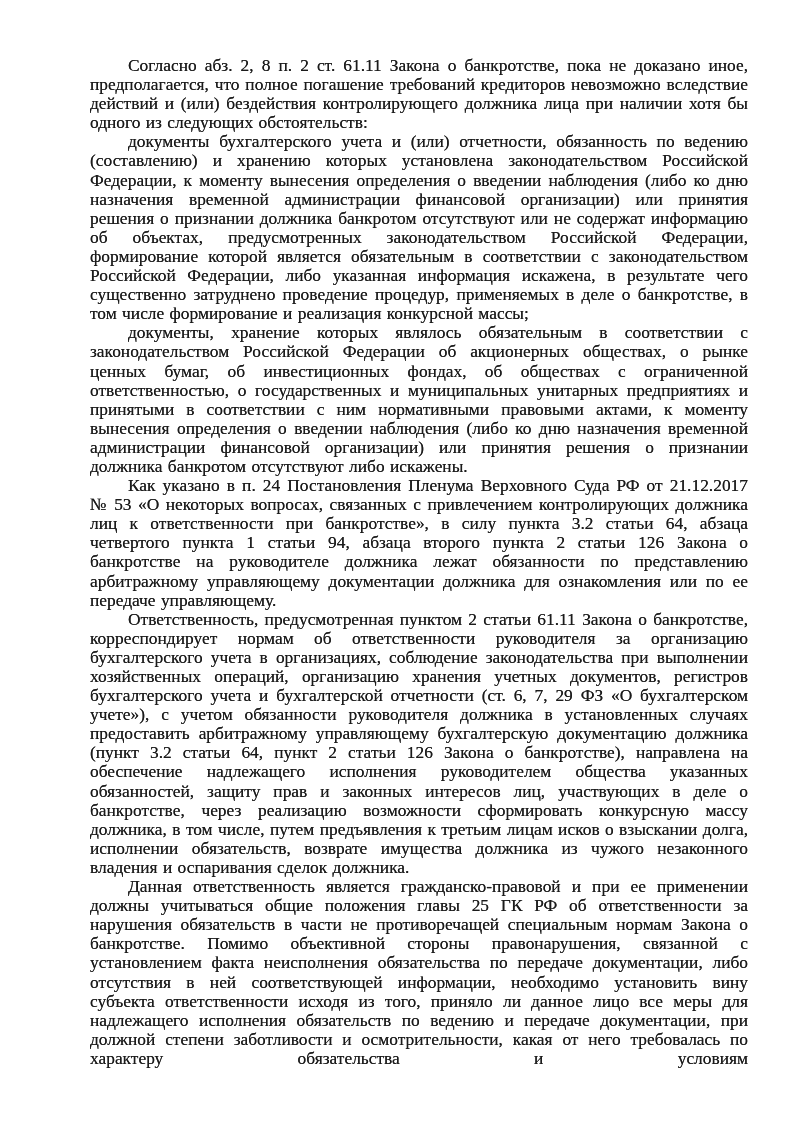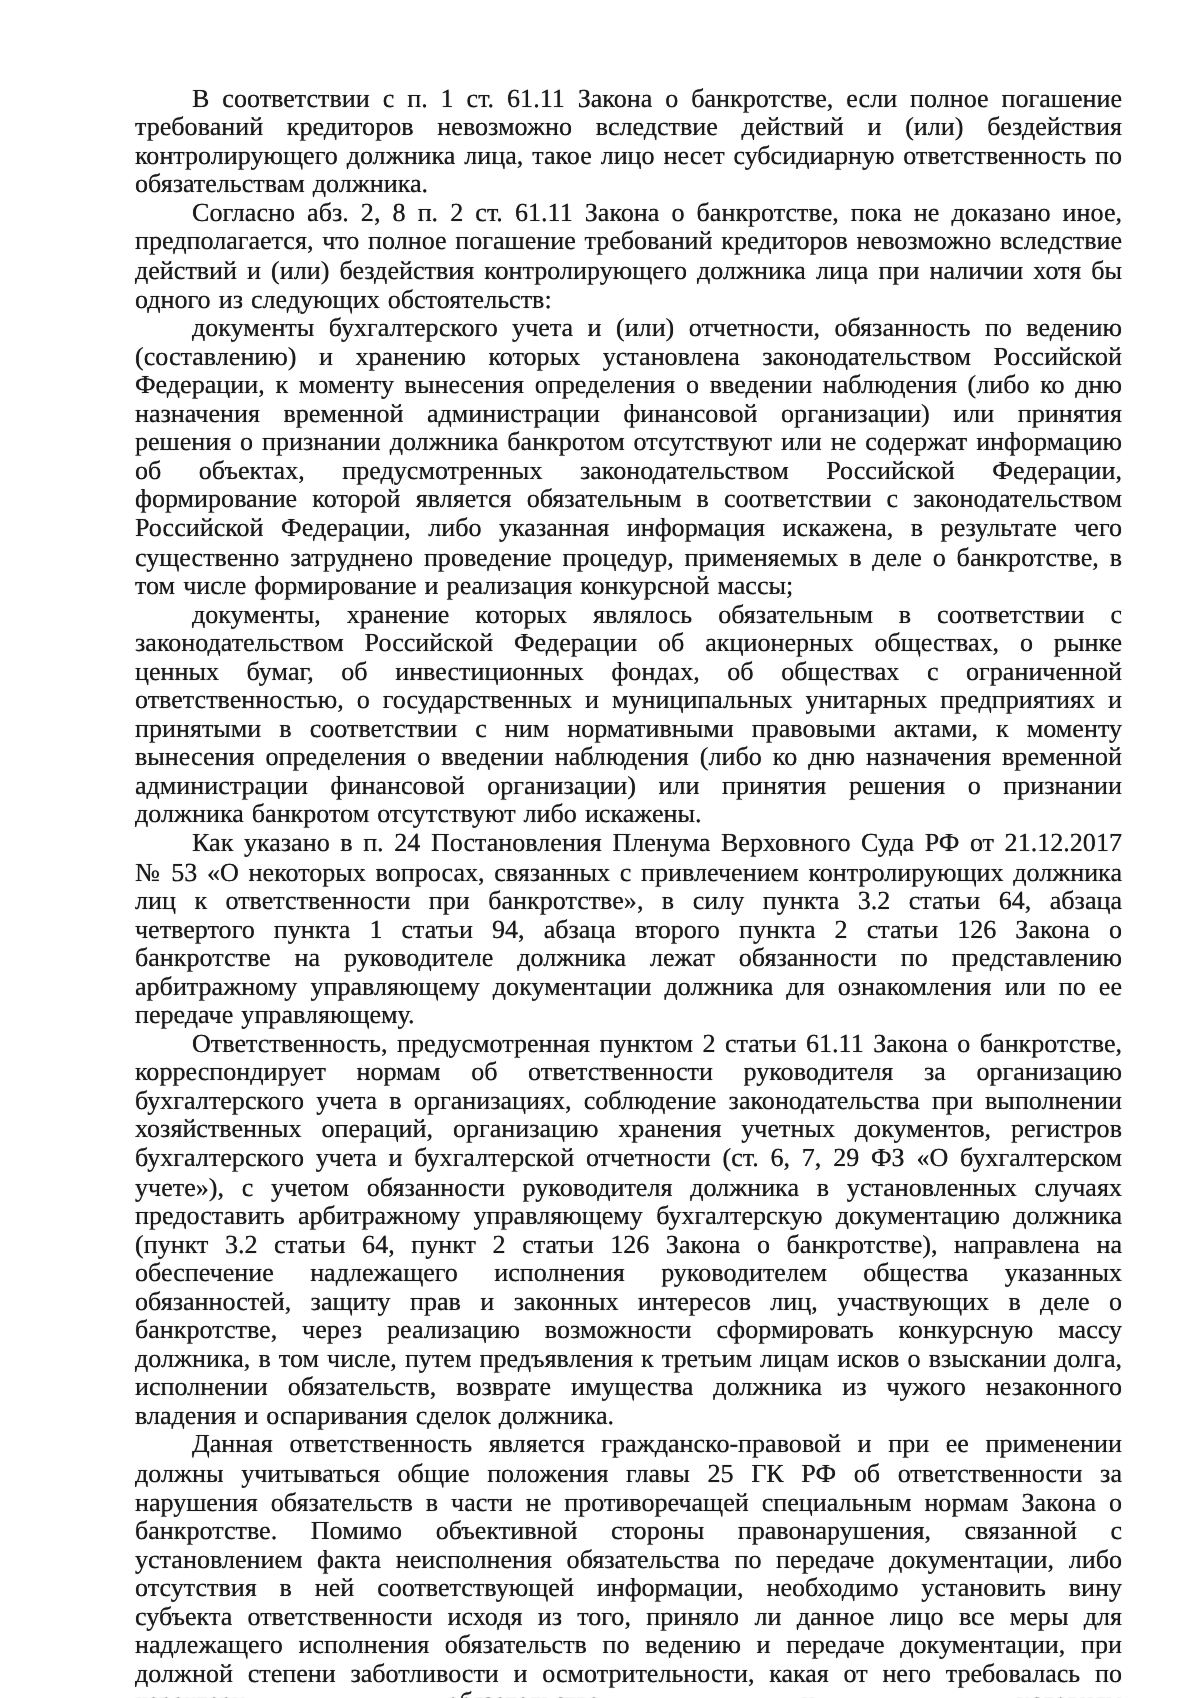--- a/index.html
+++ b/index.html
@@ -36,21 +36,20 @@
   
   .para.continued {
     text-align-last: justify;
   }
 </style>
 </head>
 <body style="background: rgb(255, 255, 255);">
 
 <div class="page">
   <div class="text-block" style="color: rgb(27, 27, 27);">
-    <p class="para">В соответствии с п. 1 ст. 61.11 Закона о банкротстве, если полное погашение требований кредиторов невозможно вследствие действий и (или) бездействия контролирующего должника лица, такое лицо несет субсидиарную ответственность по обязательствам должника.</p>
     <p class="para">Согласно абз. 2, 8 п. 2 ст. 61.11 Закона о банкротстве, пока не доказано иное, предполагается, что полное погашение требований кредиторов невозможно вследствие действий и (или) бездействия контролирующего должника лица при наличии хотя бы одного из следующих обстоятельств:</p>
     <p class="para">документы бухгалтерского учета и (или) отчетности, обязанность по ведению (составлению) и хранению которых установлена законодательством Российской Федерации, к моменту вынесения определения о введении наблюдения (либо ко дню назначения временной администрации финансовой организации) или принятия решения о признании должника банкротом отсутствуют или не содержат информацию об объектах, предусмотренных законодательством Российской Федерации, формирование которой является обязательным в соответствии с законодательством Российской Федерации, либо указанная информация искажена, в результате чего существенно затруднено проведение процедур, применяемых в деле о банкротстве, в том числе формирование и реализация конкурсной массы;</p>
     <p class="para">документы, хранение которых являлось обязательным в соответствии с законодательством Российской Федерации об акционерных обществах, о рынке ценных бумаг, об инвестиционных фондах, об обществах с ограниченной ответственностью, о государственных и муниципальных унитарных предприятиях и принятыми в соответствии с ним нормативными правовыми актами, к моменту вынесения определения о введении наблюдения (либо ко дню назначения временной администрации финансовой организации) или принятия решения о признании должника банкротом отсутствуют либо искажены.</p>
     <p class="para">Как указано в п. 24 Постановления Пленума Верховного Суда РФ от 21.12.2017 № 53 «О некоторых вопросах, связанных с привлечением контролирующих должника лиц к ответственности при банкротстве», в силу пункта 3.2 статьи 64, абзаца четвертого пункта 1 статьи 94, абзаца второго пункта 2 статьи 126 Закона о банкротстве на руководителе должника лежат обязанности по представлению арбитражному управляющему документации должника для ознакомления или по ее передаче управляющему.</p>
     <p class="para">Ответственность, предусмотренная пунктом 2 статьи 61.11 Закона о банкротстве, корреспондирует нормам об ответственности руководителя за организацию бухгалтерского учета в организациях, соблюдение законодательства при выполнении хозяйственных операций, организацию хранения учетных документов, регистров бухгалтерского учета и бухгалтерской отчетности (ст. 6, 7, 29 ФЗ «О бухгалтерском учете»), с учетом обязанности руководителя должника в установленных случаях предоставить арбитражному управляющему бухгалтерскую документацию должника (пункт 3.2 статьи 64, пункт 2 статьи 126 Закона о банкротстве), направлена на обеспечение надлежащего исполнения руководителем общества указанных обязанностей, защиту прав и законных интересов лиц, участвующих в деле о банкротстве, через реализацию возможности сформировать конкурсную массу должника, в том числе, путем предъявления к третьим лицам исков о взыскании долга, исполнении обязательств, возврате имущества должника из чужого незаконного владения и оспаривания сделок должника.</p>
     <p class="para continued">Данная ответственность является гражданско-правовой и при ее применении должны учитываться общие положения главы 25 ГК РФ об ответственности за нарушения обязательств в части не противоречащей специальным нормам Закона о банкротстве. Помимо объективной стороны правонарушения, связанной с установлением факта неисполнения обязательства по передаче документации, либо отсутствия в ней соответствующей информации, необходимо установить вину субъекта ответственности исходя из того, приняло ли данное лицо все меры для надлежащего исполнения обязательств по ведению и передаче документации, при должной степени заботливости и осмотрительности, какая от него требовалась по характеру обязательства и условиям</p>
   </div>
 </div>
 
 </body></html>

